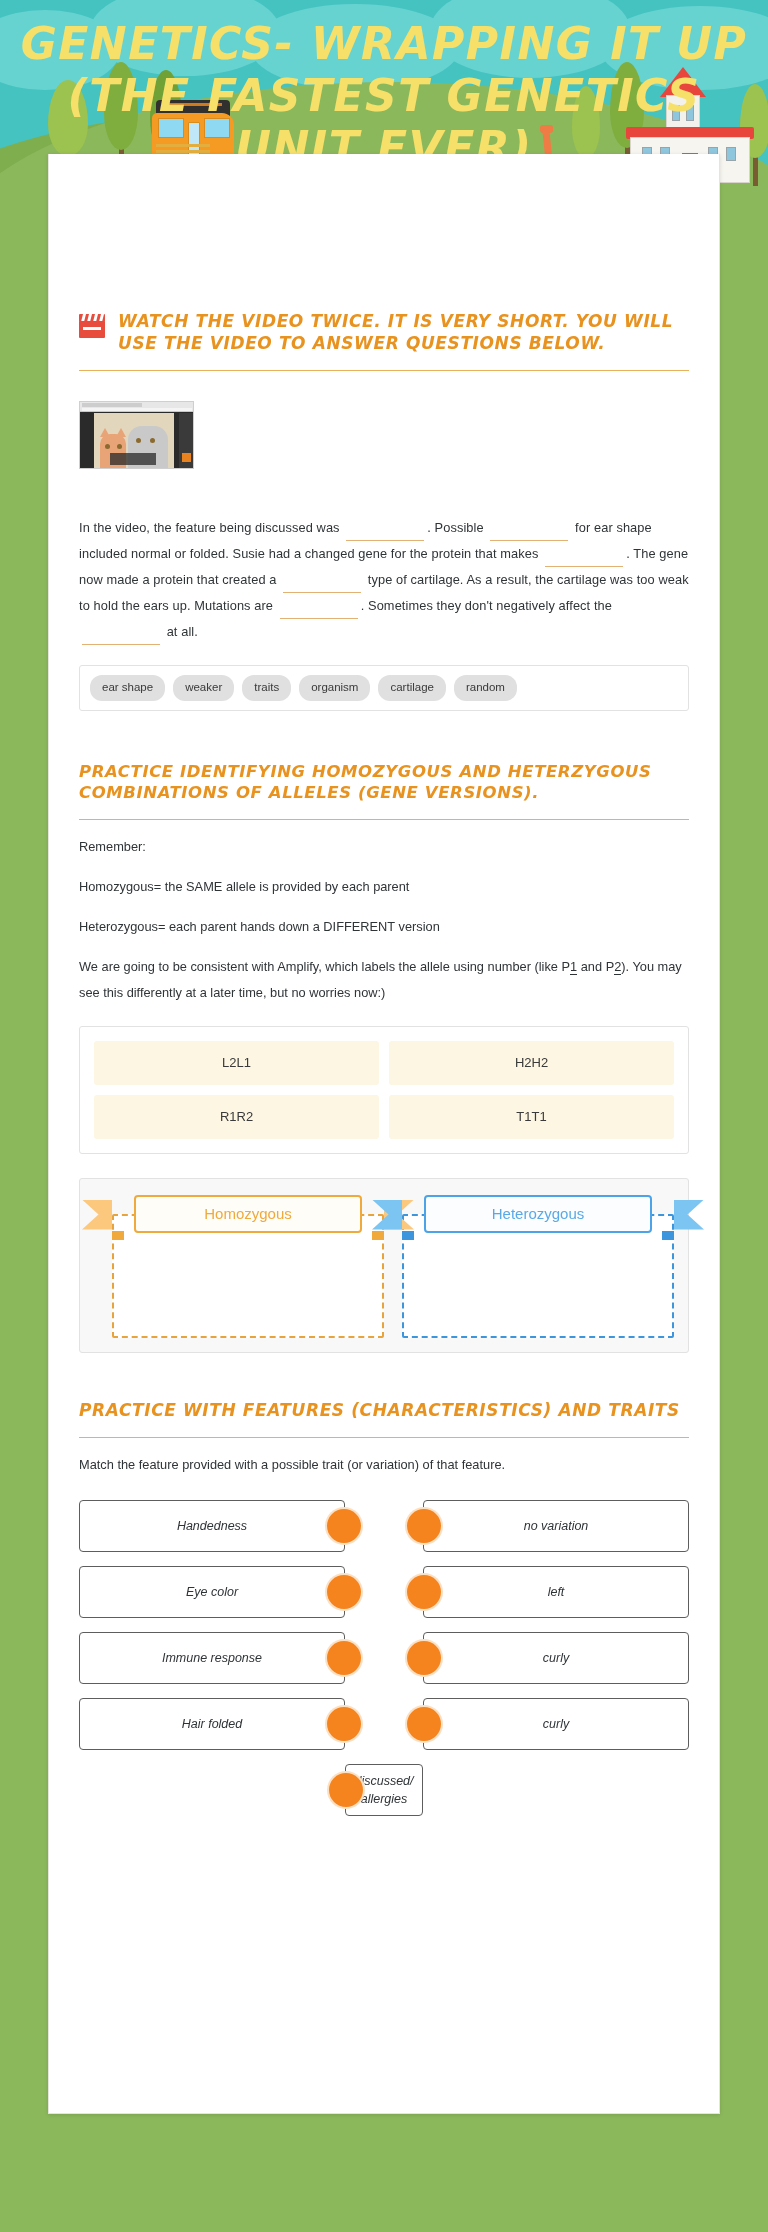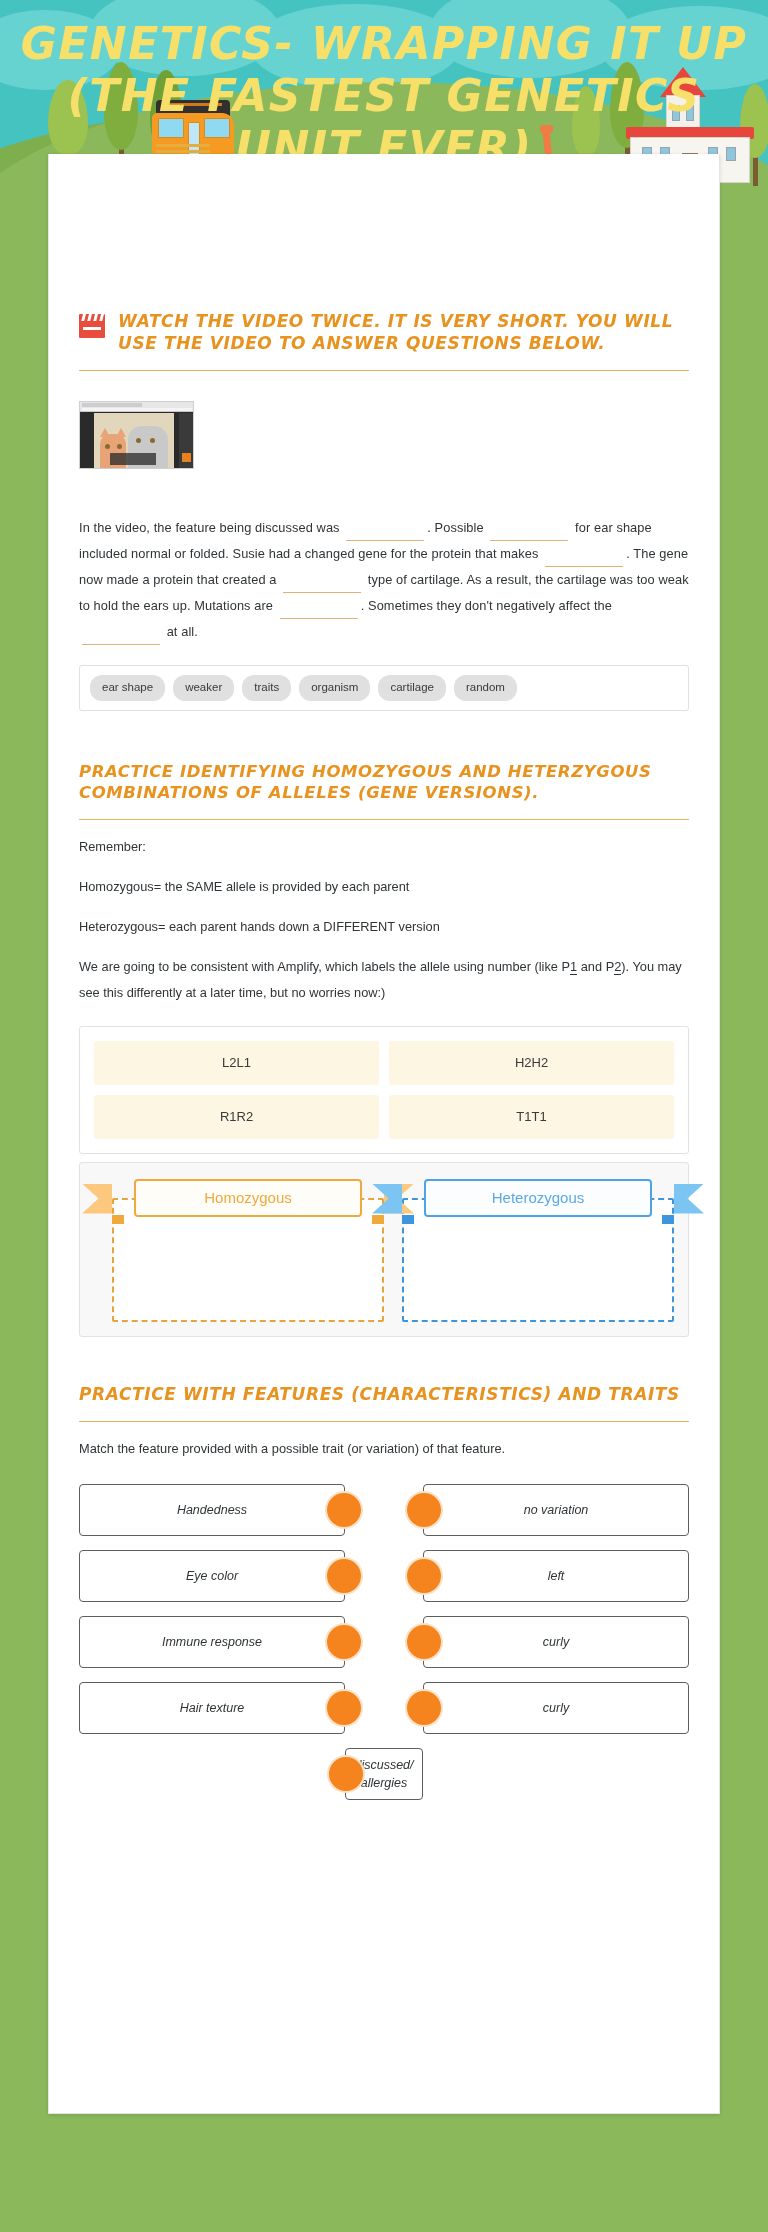--- a/index.html
+++ b/index.html
@@ -237,21 +237,21 @@
     height: 44px;
     display: flex;
     align-items: center;
     justify-content: center;
     font-size: 13px;
     color: #3a3a3a;
   }
 
   
   .dropzones {
-    margin-top: 8px;
+    margin-top: 24px;
     border: 1px solid #e2e2e2;
     border-radius: 3px;
     background: #f8f8f8;
     padding: 16px 14px 14px 32px;
     display: grid;
     grid-template-columns: 1fr 1fr;
     gap: 18px;
   }
   .zone { position: relative; }
   .ribbon {
@@ -553,21 +553,21 @@
             <span class="dot right"></span>
           </div>
           <div class="mspacer"></div>
           <div class="mbox">
             <span class="dot left"></span>
             <span>curly</span>
           </div>
         </div>
         <div class="match-row">
           <div class="mbox">
-            <span>Hair texture</span>
+            <span>Hair folded</span>
             <span class="dot right"></span>
           </div>
           <div class="mspacer"></div>
           <div class="mbox">
             <span class="dot left"></span>
             <span>curly</span>
           </div>
         </div>
         <div class="match-row">
           <div class="mspacer"></div>

